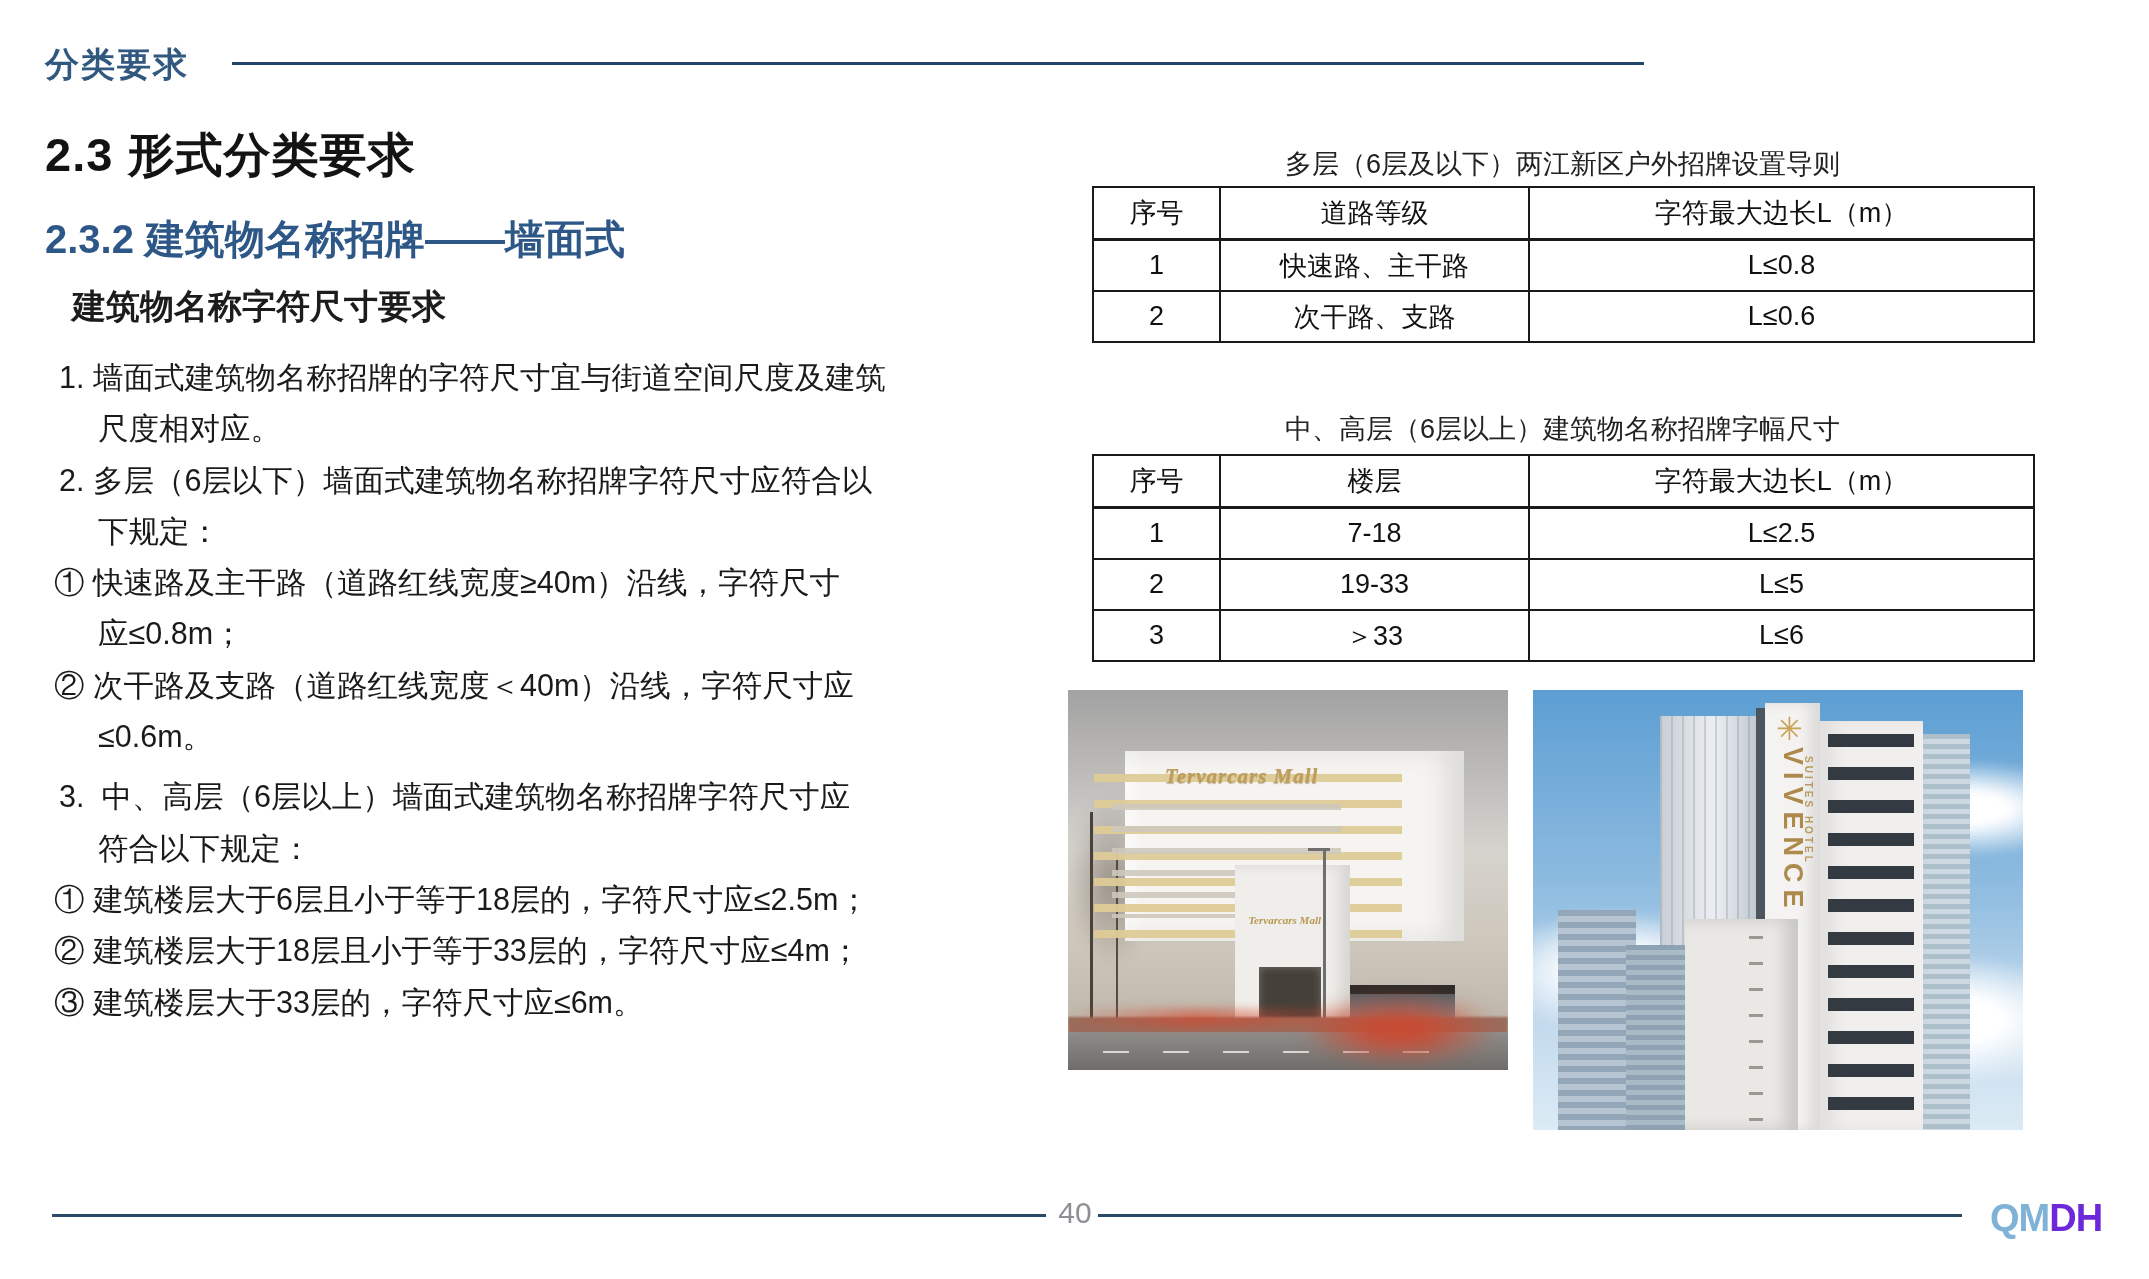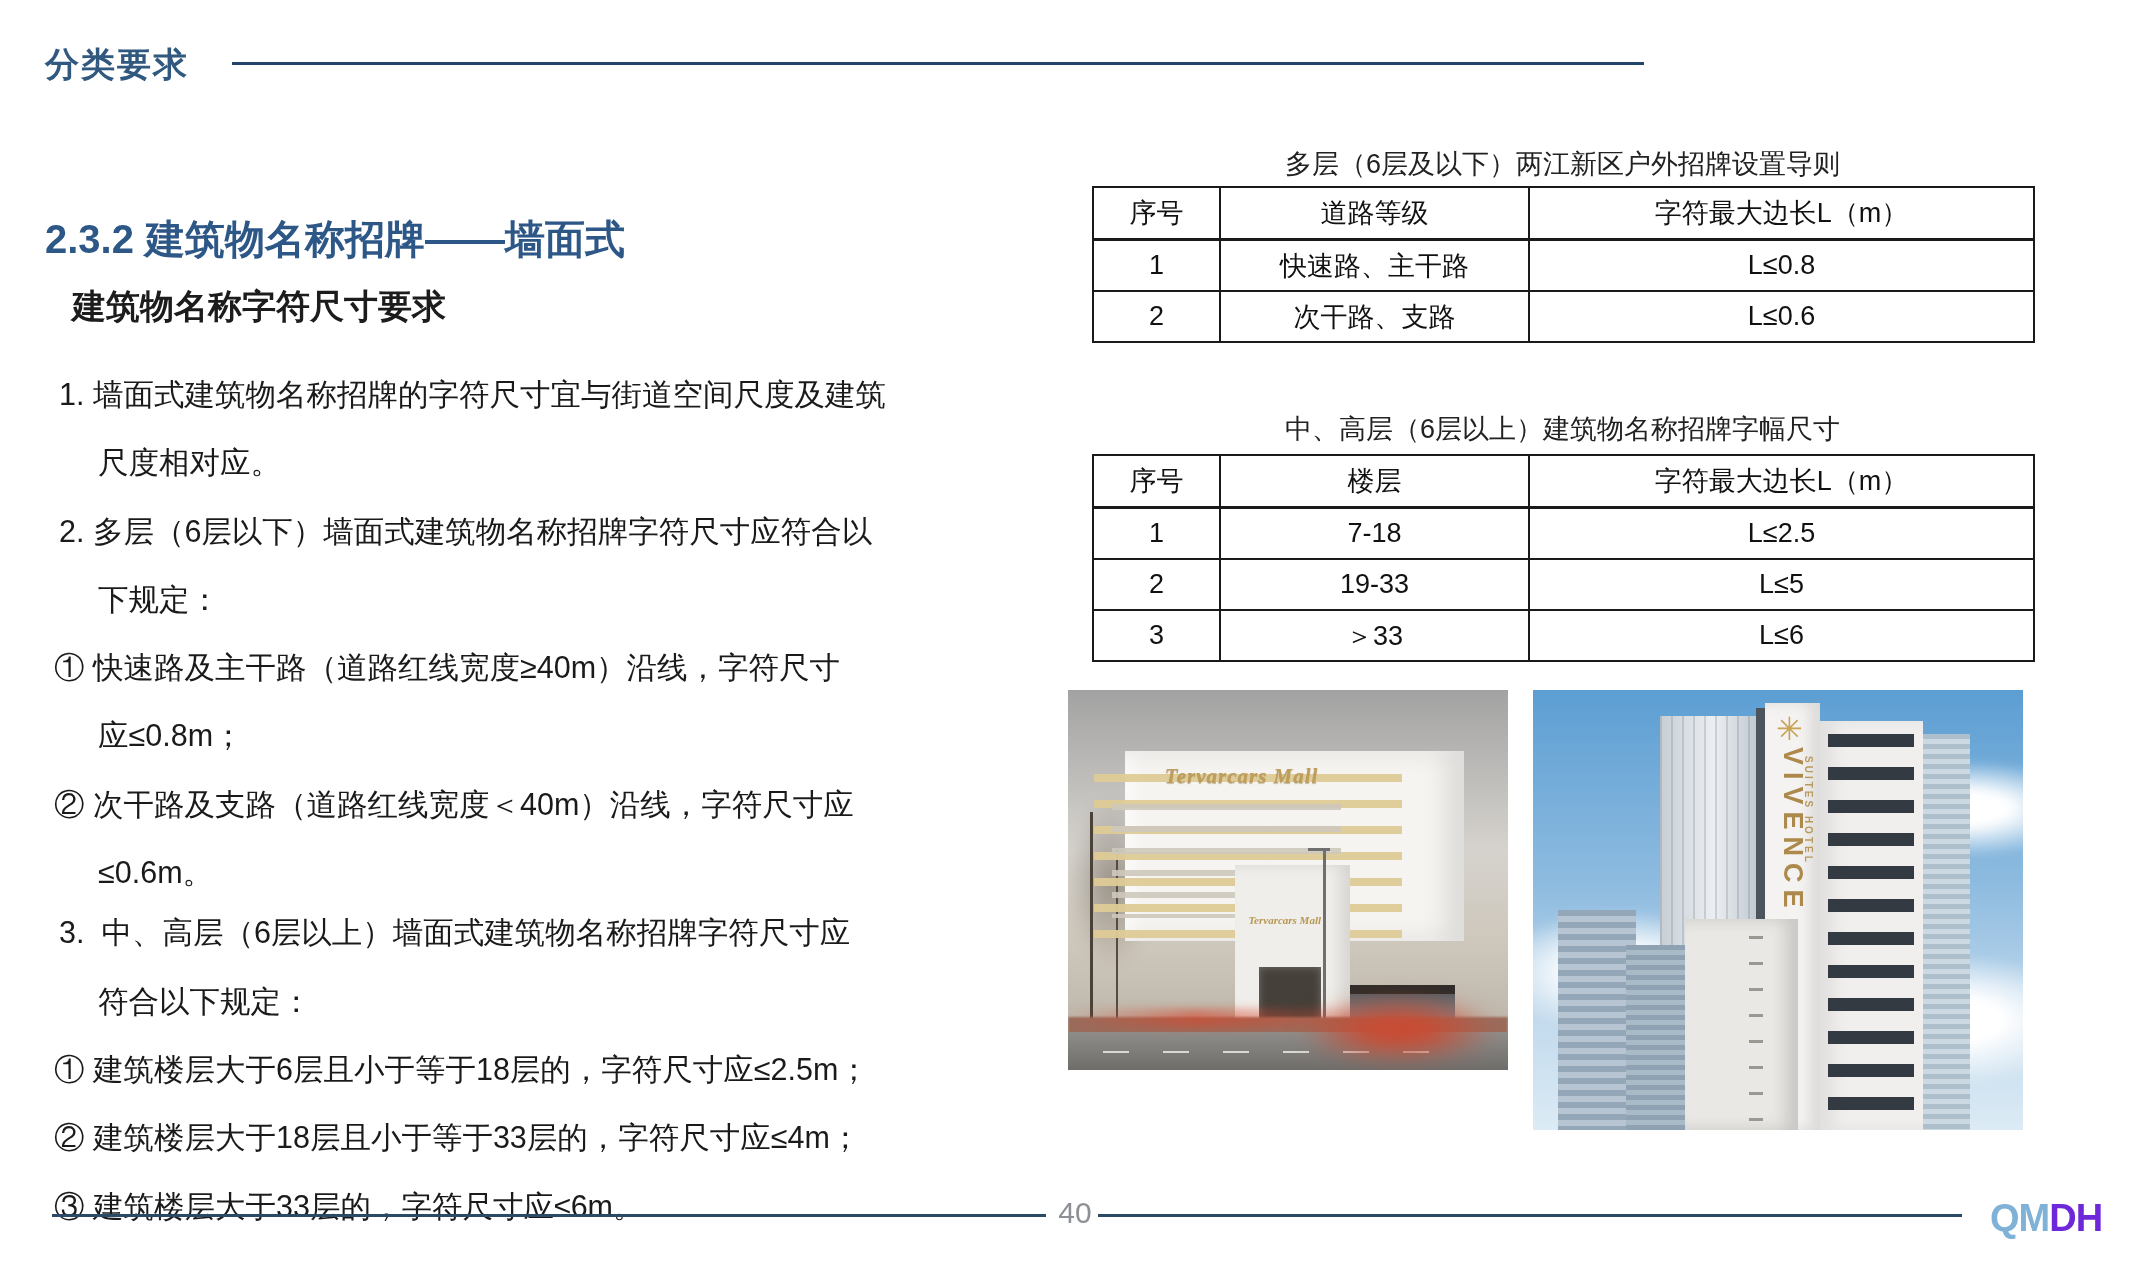--- a/index.html
+++ b/index.html
@@ -12,21 +12,21 @@
   .hrule{left:232px;top:62px;width:1412px;height:3px;background:#24456B;}
   .hdr-right{left:1652px;top:36px;font-size:26px;color:#2B4A68;letter-spacing:14px;white-space:nowrap;}
 
   
   .title{left:45px;top:124px;font-size:47px;font-weight:800;color:#131313;letter-spacing:1px;}
   .subtitle{left:45px;top:212px;font-size:40px;font-weight:800;color:#2C5786;}
   .sechead{left:72px;top:284px;font-size:34px;font-weight:800;color:#1c1c1c;}
 
   
   .bodytext{left:45px;top:352px;width:910px;color:#1a1a1a;}
-  .line{height:51.3px;line-height:51.3px;font-size:30.5px;white-space:pre;margin-top:17px;}
+  .line{height:51.3px;line-height:51.3px;font-size:30.5px;white-space:pre;}
   .ind-a{padding-left:14px;}   
   .ind-b{padding-left:53px;}   
   .ind-c{padding-left:9px;}    
   .gap{margin-top:9px;}
 
   
   .tbl-title{width:941px;text-align:center;font-size:27px;color:#222222;}
   .tt1{left:1092px;top:146px;}
   .tt2{left:1092px;top:411px;}
   .gtable{border-collapse:collapse;table-layout:fixed;width:941px;background:#ffffff;}
@@ -119,20 +119,21 @@
   .logo-b{color:#6d28d9;}
 </style>
 </head>
 <body>
 
 <div class="slide">
 
   <div class="abs eyebrow">分类要求</div>
   <div class="abs hrule"></div>
 
+  <div class="abs title">2.3 形式分类要求</div>
   <div class="abs subtitle">2.3.2 建筑物名称招牌——墙面式</div>
   <div class="abs sechead">建筑物名称字符尺寸要求</div>
 
   <div class="abs bodytext">
     <div class="line ind-a">1. 墙面式建筑物名称招牌的字符尺寸宜与街道空间尺度及建筑</div>
     <div class="line ind-b">尺度相对应。</div>
     <div class="line ind-a">2. 多层（6层以下）墙面式建筑物名称招牌字符尺寸应符合以</div>
     <div class="line ind-b">下规定：</div>
     <div class="line ind-c">① 快速路及主干路（道路红线宽度≥40m）沿线，字符尺寸</div>
     <div class="line ind-b">应≤0.8m；</div>

